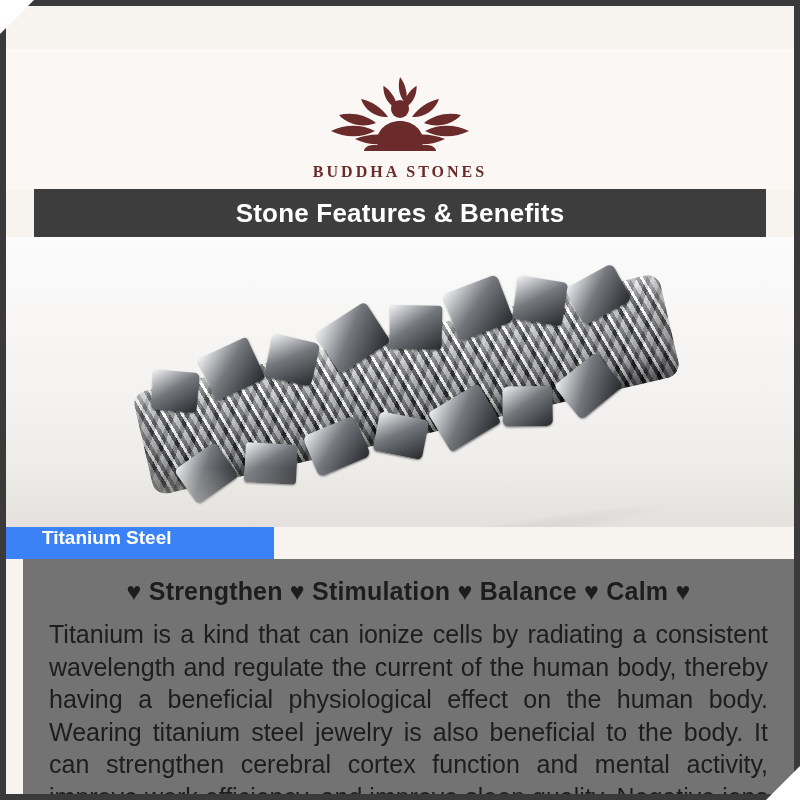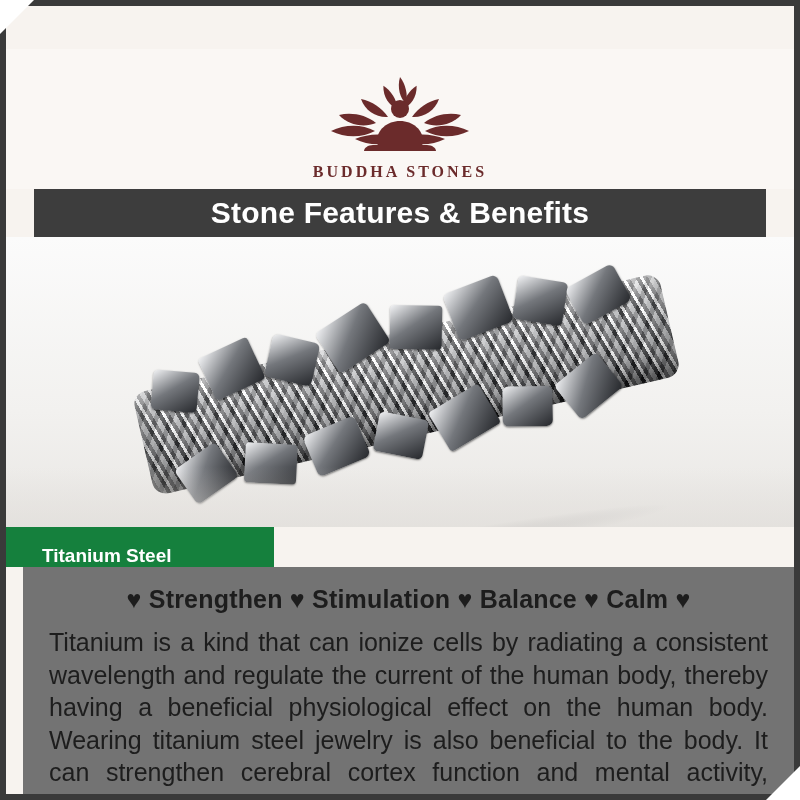--- a/index.html
+++ b/index.html
@@ -56,21 +56,21 @@
     position: relative;
     background: #3d3d3d;
     margin: 0 28px;
     height: 48px;
     display: flex;
     align-items: center;
     justify-content: center;
   }
   .titlebar h1 {
     color: #ffffff;
-    font-size: 30px;
+    font-size: 26px;
     font-weight: 700;
     letter-spacing: .2px;
   }
 
   
   .imageband {
     position: relative;
     height: 290px;
     background: linear-gradient(180deg,#fbfbfb 0%,#f2f1ef 60%,#e9e7e4 100%);
     overflow: hidden;
@@ -108,24 +108,24 @@
     position: absolute;
     left: 150px; top: 300px;
     width: 520px; height: 28px;
     background: radial-gradient(ellipse at center, rgba(90,90,95,.38) 0%, rgba(150,150,155,0) 70%);
     transform: rotate(-10deg);
   }
 
   
   .caption {
     position: relative;
-    background: #15803d;
-    height: 40px;
+    background: #3b82f6;
+    height: 32px;
     display: flex;
-    align-items: flex-end;
+    align-items: flex-start;
     padding-left: 36px;
     margin-right: 520px;
     z-index: 4;
   }
   .caption span {
     color: #ffffff;
     font-size: 19px;
     font-weight: 700;
   }
 

